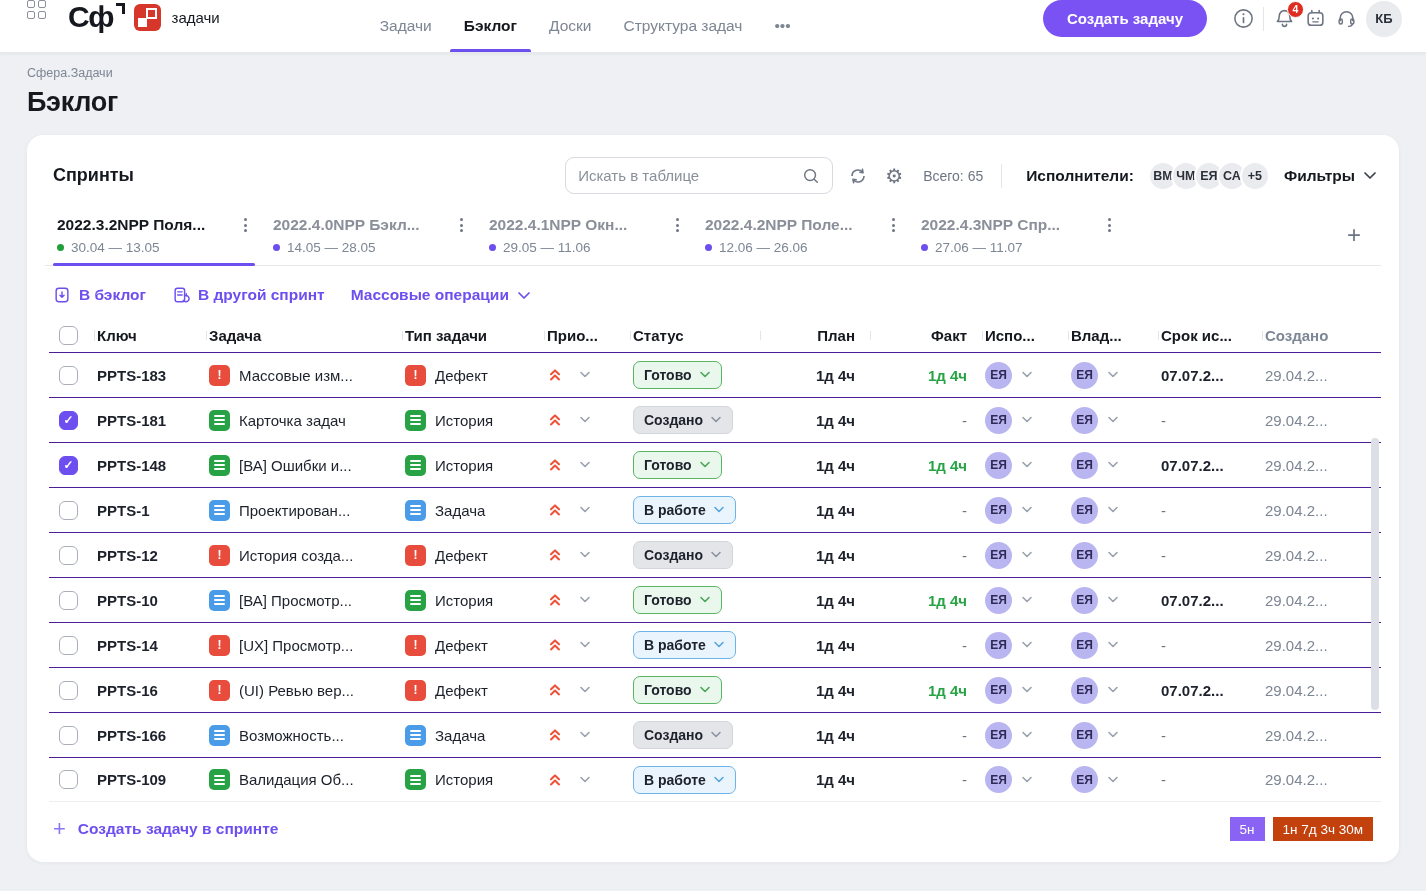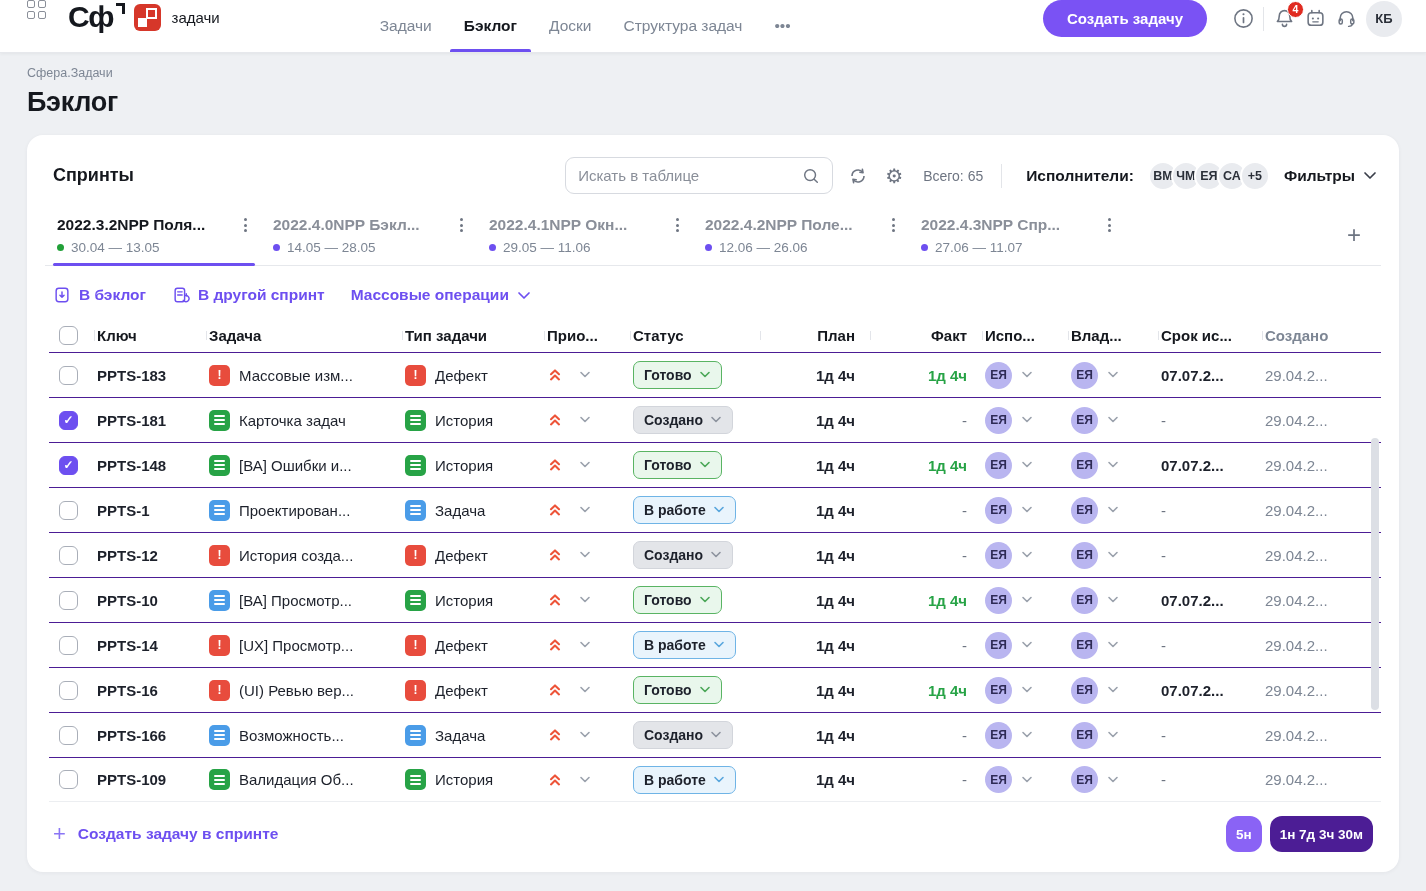--- a/index.html
+++ b/index.html
@@ -97,23 +97,23 @@
   .c-due { font-weight:700; }
   .c-created { color:#7d8694; }
   .dash { color:#6e7582; font-weight:400; }
   .scroll-thumb { position:absolute; right:2px; top:86px; width:8px; height:272px; border-radius:4px; background:#dcdfe5; }
 
   
   .card-foot { display:flex; align-items:center; padding:14px 8px 20px; }
   .foot-link { display:flex; align-items:center; gap:12px; color:#6d4ff0; font-size:15.5px; font-weight:800; cursor:pointer; }
   .foot-link .plus { font-size:22px; font-weight:400; color:#8a75f5; }
   .foot-badges { margin-left:auto; display:flex; gap:8px; }
-  .pill { height:36px; border-radius:12px; padding:0 10px; color:#fff; font-size:13.5px; font-weight:700; display:flex; align-items:center; }
+  .pill { height:24px; border-radius:0; padding:0 10px; color:#fff; font-size:13.5px; font-weight:400; display:flex; align-items:center; }
   .pill.purple { background:#8a63f5; }
-  .pill.green { background:#4c1d95; }
+  .pill.green { background:#c2410c; }
 </style>
 </head>
 <body>
 
 <div class="topbar">
   <span class="grid-ic">
       <i></i>
       <i></i>
       <i></i>
       <i></i>

